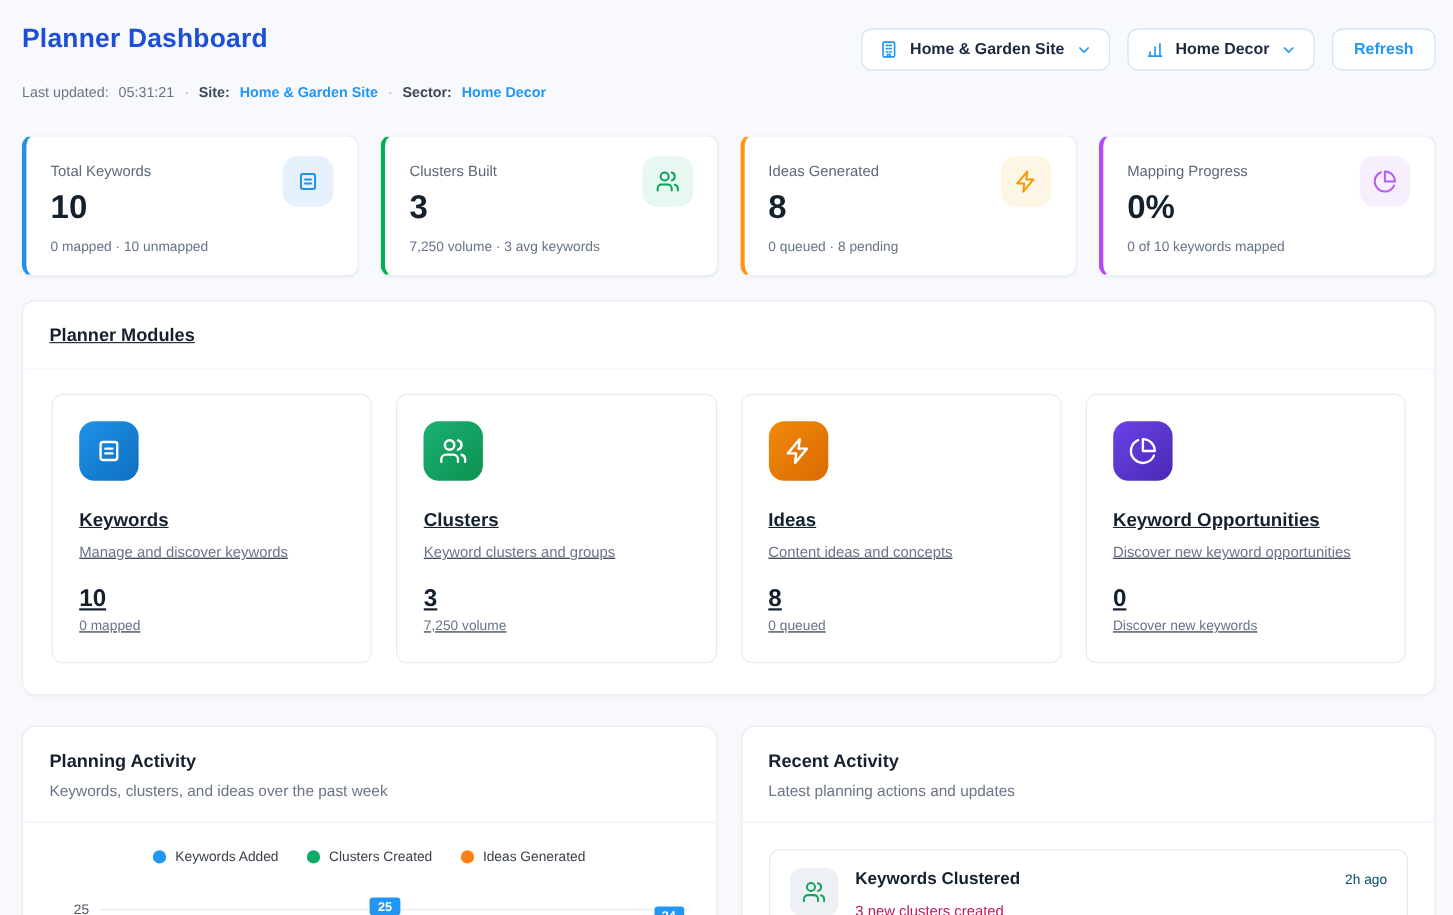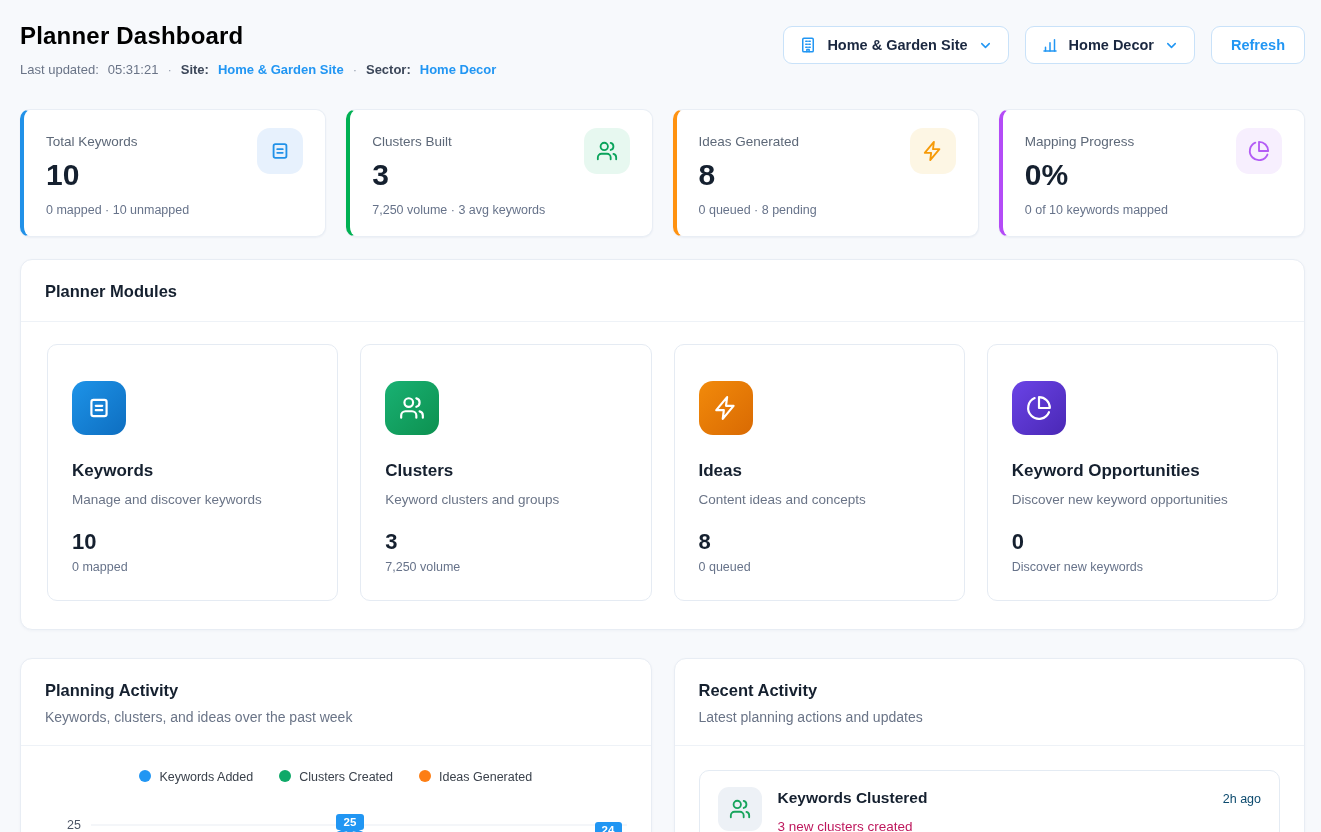--- a/index.html
+++ b/index.html
@@ -7,22 +7,22 @@
   body {
     width: 1321px; height: 832px;
     background: #f7f9fc;
     font-family: "Liberation Sans", sans-serif;
     color: #182132;
   }
   .page { padding: 20px 16px 0 20px; }
 
   
   .topbar { display: flex; justify-content: space-between; align-items: flex-start; }
-  .page-title { font-size: 24px; font-weight: 700; color: #000000; letter-spacing: .2px; margin: 2px 0 0 0; }
-  .meta { margin-top: 12px; font-size: 13px; color: #6a7487; display: flex; gap: 9px; align-items: center; }
+  .page-title { font-size: 24px; font-weight: 700; color: #1d4ed8; letter-spacing: .2px; margin: 2px 0 0 0; }
+  .meta { margin-top: 26px; font-size: 13px; color: #6a7487; display: flex; gap: 9px; align-items: center; }
   .meta .lbl { color: #3c4759; font-weight: 700; }
   .meta .link { color: #2196f3; font-weight: 700; cursor: pointer; }
   .meta .dot { color: #9aa3b2; }
 
   .controls { display: flex; gap: 16px; margin-top: 6px; }
   .btn {
     display: inline-flex; align-items: center; gap: 10px;
     background: #fff; border: 1.5px solid #c9e2f9; border-radius: 9px;
     padding: 8px 15px; font-size: 14.5px; font-weight: 700; color: #1b2840;
     font-family: inherit; cursor: pointer; height: 38px;
@@ -51,45 +51,45 @@
   }
   .tile.t0 { background: #e7f1fd; color: #2191e8; }
   .tile.t1 { background: #e7f8f0; color: #0aa35b; }
   .tile.t2 { background: #fdf6e4; color: #f69a07; }
   .tile.t3 { background: #f7effe; color: #b35cf5; }
   .stat-value { font-size: 30px; font-weight: 700; color: #15202f; margin-top: 9px; }
   .stat-sub { font-size: 12.5px; color: #67738a; margin-top: 11px; }
 
   
   .panel { background: #fff; border: 1px solid #e8edf4; border-radius: 12px; box-shadow: 0 1px 3px rgba(20,45,90,.04); }
-  .modules-panel { margin-top: 22px; }
+  .modules-panel { margin-top: 22px; text-decoration: underline; }
   .panel-head { padding: 22px 24px 20px; }
   .panel-title { font-size: 16.5px; font-weight: 700; color: #15202f; }
   .panel-sub { font-size: 14px; color: #6a7487; margin-top: 9px; }
   .divider { height: 1px; background: #eef2f7; }
 
   .modules { display: grid; grid-template-columns: repeat(4, 1fr); gap: 22px; padding: 22px 26px 28px; }
-  .module { border: 1px solid #e5ebf3; border-radius: 10px; padding: 36px 24px 26px; background: #fff; cursor: pointer; }
+  .module { border: 1px solid #e5ebf3; border-radius: 10px; padding: 24px 24px 26px; background: #fff; cursor: pointer; }
   .module-tile { width: 54px; height: 54px; border-radius: 14px; display: flex; align-items: center; justify-content: center; color: #fff; }
   .module-tile.m0 { background: linear-gradient(135deg, #1d93e8, #0e6ec0); }
   .module-tile.m1 { background: linear-gradient(135deg, #19b173, #0d9150); }
   .module-tile.m2 { background: linear-gradient(135deg, #f28a0a, #d96a03); }
   .module-tile.m3 { background: linear-gradient(135deg, #6a43e6, #4a28b5); }
   .module-title { font-size: 17px; font-weight: 700; color: #15202f; margin-top: 26px; }
   .module-desc { font-size: 13.5px; color: #6a7487; margin-top: 11px; }
   .module-value { font-size: 22px; font-weight: 700; color: #15202f; margin-top: 22px; }
   .module-sub { font-size: 12.5px; color: #67738a; margin-top: 5px; }
 
   
   .bottom { margin-top: 28px; display: grid; grid-template-columns: 1fr 1fr; gap: 22px; }
   .bottom .panel { height: 420px; overflow: hidden; }
 
   .chart-wrap { padding: 20px 24px 0; }
   .legend { display: flex; justify-content: center; gap: 26px; margin-top: 4px; }
-  .legend-item { display: flex; align-items: flex-start; gap: 8px; font-size: 12.5px; color: #3a414b; cursor: pointer; }
+  .legend-item { display: flex; align-items: center; gap: 8px; font-size: 12.5px; color: #3a414b; cursor: pointer; }
   .legend-dot { width: 12px; height: 12px; border-radius: 50%; }
   .legend-dot.d0 { background: #2196f3; }
   .legend-dot.d1 { background: #0fa968; }
   .legend-dot.d2 { background: #fd7e14; }
   .chart-area { margin-top: 14px; }
   .chart-area svg text.tick { font-family: "Liberation Sans", sans-serif; font-size: 12.5px; fill: #4c5565; }
   .chart-area svg text.badge-txt { font-family: "Liberation Sans", sans-serif; font-size: 11.5px; font-weight: 700; fill: #ffffff; }
 
   .activity-list { padding: 24px; }
   .activity-item { display: flex; gap: 16px; align-items: flex-start; border: 1px solid #e4ebf3; border-radius: 10px; padding: 16px 18px; cursor: pointer; }

